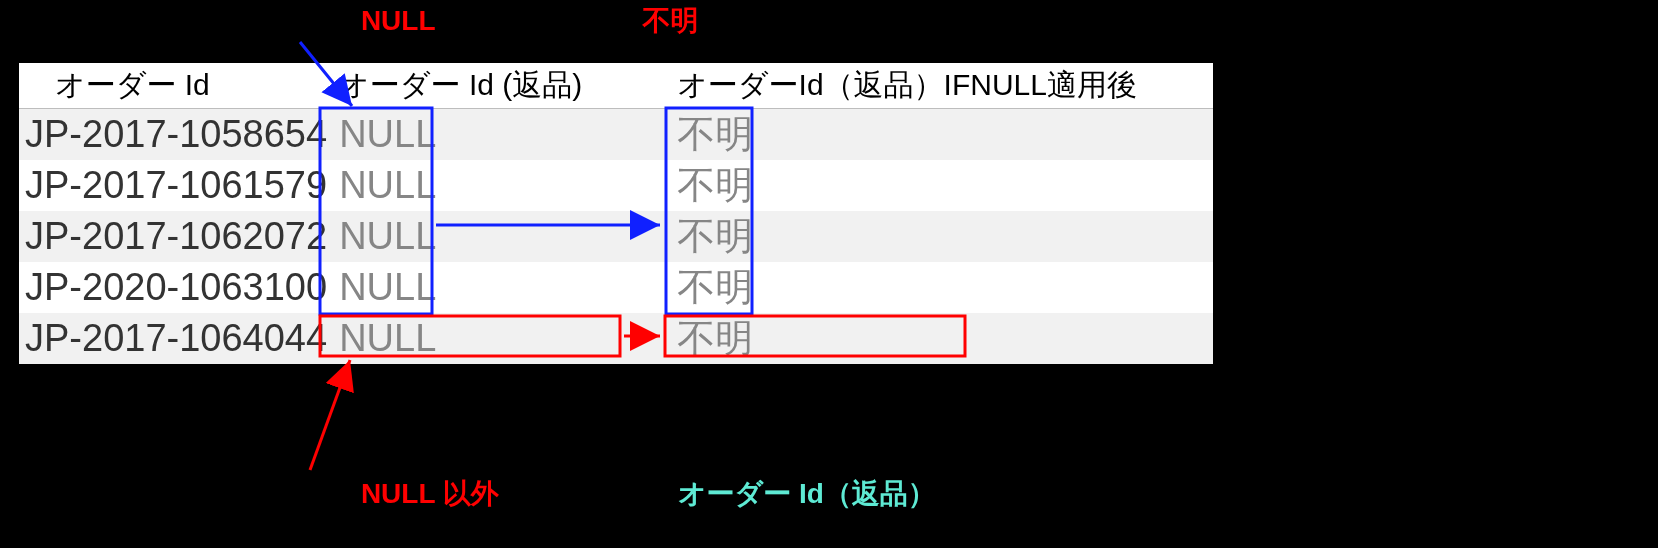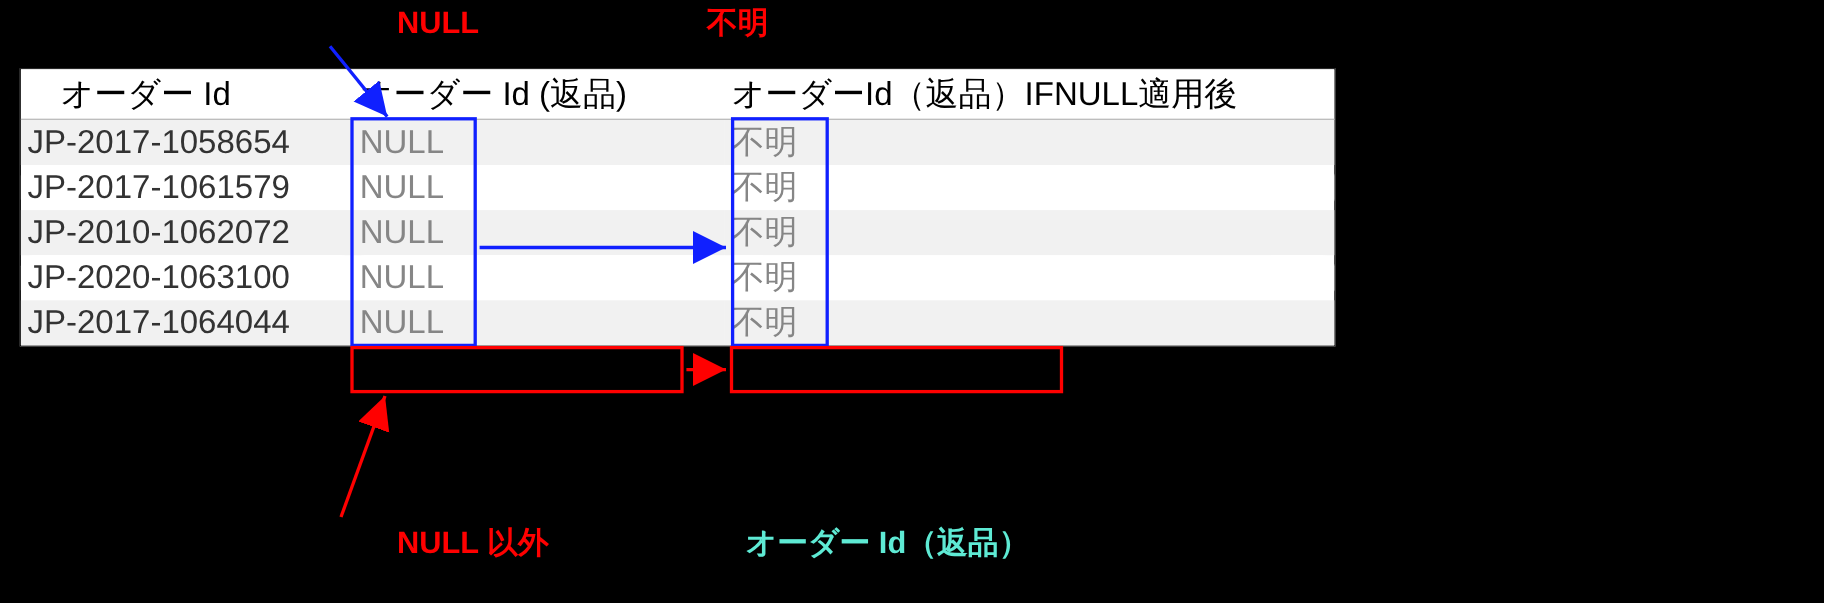--- a/index.html
+++ b/index.html
@@ -48,21 +48,21 @@
       color: #000;
       padding: 2px 6px 2px 6px;
       border-bottom: 1px solid #bdbdbd;
       background: #fff;
       white-space: nowrap;
     }
     th.c1 { width: 302px; padding-left: 36px; }
     th.c2 { width: 338px; }
     th.c3 { width: auto; }
     td {
-      font-size: 30px;
+      font-size: 38px;
       padding: 0 6px;
       color: #333;
       height: 40px;
       white-space: nowrap;
     }
     tr.zebra td { background: #f1f1f1; }
     tr.plain td { background: #fff; border-radius: 10px; }
     td.c1 { color: #333; }
     td.c2 { color: #868686; }
     td.c3 { color: #868686; }
@@ -108,21 +108,21 @@
         <td class="c1">JP-2017-1058654</td>
         <td class="c2">NULL</td>
         <td class="c3">不明</td>
       </tr>
       <tr class="plain">
         <td class="c1">JP-2017-1061579</td>
         <td class="c2">NULL</td>
         <td class="c3">不明</td>
       </tr>
       <tr class="zebra">
-        <td class="c1">JP-2010-1062072</td>
+        <td class="c1">JP-2017-1062072</td>
         <td class="c2">NULL</td>
         <td class="c3">不明</td>
       </tr>
       <tr class="plain">
         <td class="c1">JP-2020-1063100</td>
         <td class="c2">NULL</td>
         <td class="c3">不明</td>
       </tr>
       <tr class="zebra">
         <td class="c1">JP-2017-1064044</td>

